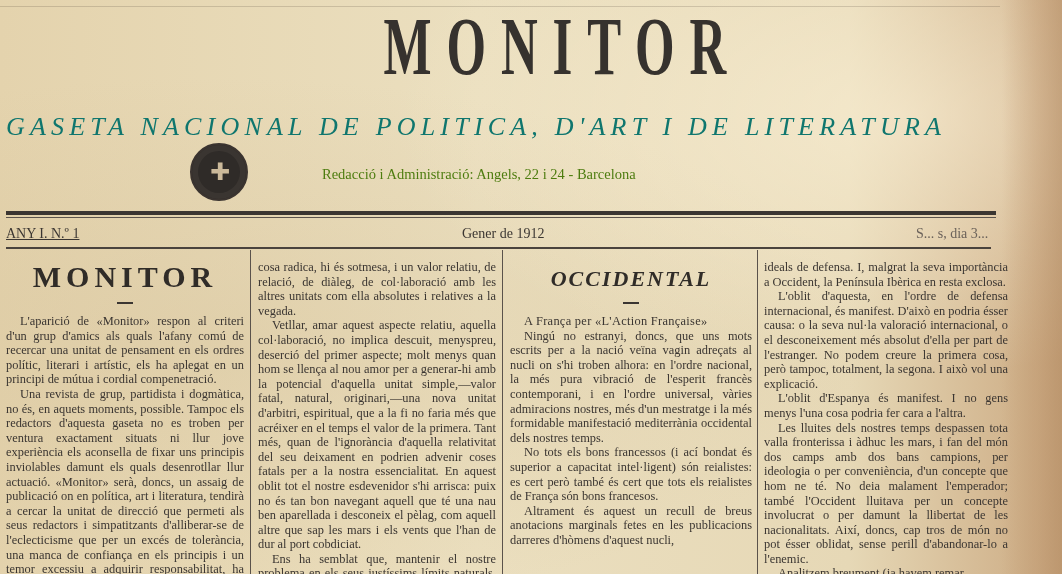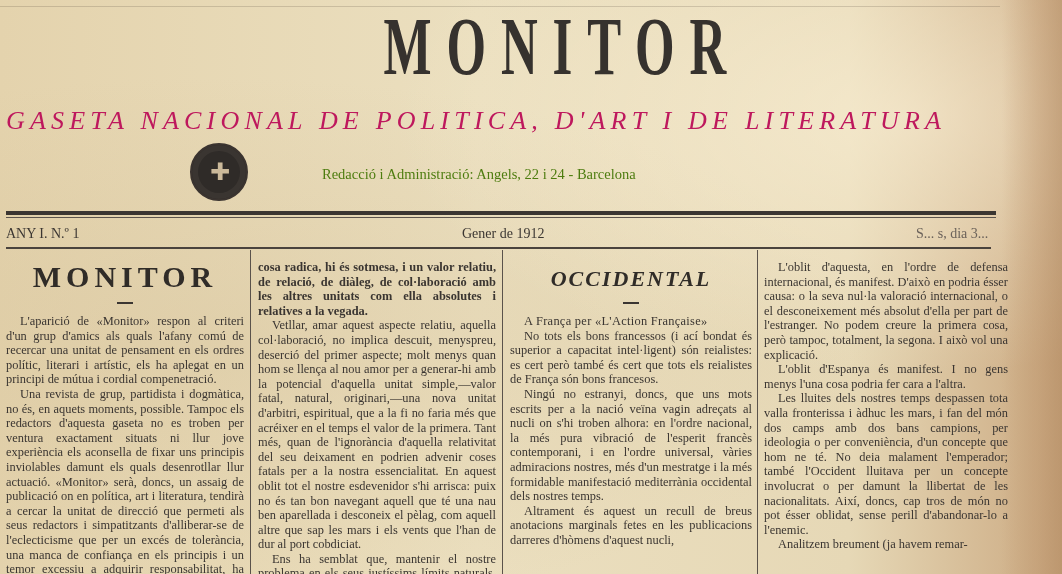--- a/index.html
+++ b/index.html
@@ -16,52 +16,52 @@
   .masthead { position: absolute; left: 0; top: 0; width: 1062px; height: 205px; }
   .title {
     position: absolute; left: 300px; top: 6px; width: 440px; text-align: center;
     font-family: "Liberation Serif", serif; font-weight: bold;
     font-size: 82px; letter-spacing: 24px; color: #36322e;
     transform: scaleX(0.62); transform-origin: center top; line-height: 1;
     white-space: nowrap;
   }
   .top-rule { position: absolute; left: 0; top: 6px; width: 1000px; height: 1px; background: rgba(60,50,40,0.18); }
   .subtitle {
-    position: absolute; left: 6px; top: 106px; width: 1010px;
+    position: absolute; left: 6px; top: 112px; width: 1010px;
     font-family: "Liberation Serif", serif; font-style: italic; font-size: 26px;
-    letter-spacing: 5.2px; color: #be185d; white-space: nowrap;
+    letter-spacing: 5.2px; color: #0f766e; white-space: nowrap;
   }
   .seal {
     position: absolute; left: 190px; top: 143px; width: 54px; height: 54px;
     border-radius: 50%; background: #2f2b28; border: 2px solid #3b3430;
     box-shadow: inset 0 0 0 6px #3a3531;
   }
   .seal .cross {
     position: absolute; left: 18px; top: 14px; width: 20px; height: 26px;
     color: #cbb99a; font-size: 24px; line-height: 26px; text-align: center;
     font-family: "DejaVu Sans", sans-serif;
   }
   .address {
     position: absolute; left: 322px; top: 166px; font-size: 14.5px; color: #4d7c0f;
     font-family: "Liberation Serif", serif; white-space: nowrap;
   }
   .rule-thick { position: absolute; left: 6px; top: 211px; width: 990px; height: 4px; background: #3b3632; }
   .rule-thin2 { position: absolute; left: 6px; top: 217px; width: 990px; height: 1px; background: #5b534c; }
   .dateline { position: absolute; left: 6px; top: 224px; width: 1000px; height: 20px; font-size: 14px; font-family: "Liberation Serif", serif; color: #3b3632; }
-  .dateline .left { position: absolute; left: 0; top: 2px; }
+  .dateline .left { position: absolute; left: 0; top: 2px; text-decoration: underline; }
   .dateline .center { position: absolute; left: 456px; top: 2px; }
   .dateline .right { position: absolute; left: 910px; top: 2px; color: #6b625a; }
   .rule-bottom { position: absolute; left: 6px; top: 247px; width: 985px; height: 2px; background: #4a433d; }
   .col-divider { position: absolute; top: 250px; width: 1px; height: 324px; background: #5a524b; }
   .col {
     position: absolute; top: 256px; font-family: "Liberation Serif", serif;
     font-size: 12.4px; line-height: 14.6px; color: #3a3531; text-align: justify;
   }
   .col p { margin: 0; text-indent: 14px; }
-  .col p.noindent { text-indent: 0; font-weight: bold; }
+  .col p.noindent { text-indent: 0; }
   .col-head {
     font-family: "Liberation Serif", serif; font-weight: bold; text-align: center;
     color: #302c28; letter-spacing: 4px;
   }
   .dash { width: 16px; height: 2px; background: #3b3632; margin: 8px auto 10px auto; }
   .subhead { font-weight: normal; font-size: 12.4px; text-indent: 0; margin: 0 0 6px 0; letter-spacing: 0.3px; }
   .stain { position: absolute; right: 0; top: 0; width: 60px; height: 574px;
     background: linear-gradient(90deg, rgba(190,150,110,0) 0%, rgba(190,150,110,0.45) 60%, rgba(180,140,100,0.6) 100%); }
 </style>
 </head>
@@ -103,23 +103,24 @@
 <div class="col" style="left:258px; width:238px; top:260px;">
   <p class="noindent">cosa radica, hi és sotmesa, i un valor relatiu, de relació, de diàleg, de col·laboració amb les altres unitats com ella absolutes i relatives a la vegada.</p>
   <p>Vetllar, amar aquest aspecte relatiu, aquella col·laboració, no implica descuit, menyspreu, deserció del primer aspecte; molt menys quan hom se llença al nou amor per a generar-hi amb la potencial d'aquella unitat simple,—valor fatal, natural, originari,—una nova unitat d'arbitri, espiritual, que a la fi no faria més que acréixer en el temps el valor de la primera. Tant més, quan de l'ignorància d'aquella relativitat del seu deixament en podrien advenir coses fatals per a la nostra essencialitat. En aquest oblit tot el nostre esdevenidor s'hi arrisca: puix no és tan bon navegant aquell que té una nau ben aparellada i desconeix el pèlag, com aquell altre que sap les mars i els vents que l'han de dur al port cobdiciat.</p>
   <p>Ens ha semblat que, mantenir el nostre problema en els seus justíssims límits naturals, oblidant les veritats circumdants,</p>
 </div>
 
 <div class="col" style="left:510px; width:242px; top:264px;">
   <div class="col-head" style="font-size:22px; line-height:30px; letter-spacing:2px;font-style:italic;">OCCIDENTAL</div>
   <div class="dash"></div>
   <p class="subhead">A França per «L'Action Française»</p>
+  <p>Ningú no estranyi, doncs, que uns mots escrits per a la nació veïna vagin adreçats al nucli on s'hi troben alhora: en l'ordre nacional, la més pura vibració de l'esperit francès contemporani, i en l'ordre universal, vàries admiracions nostres, més d'un mestratge i la més formidable manifestació mediterrània occidental dels nostres temps.</p>
   <p>No tots els bons francessos (i ací bondat és superior a capacitat intel·ligent) són reialistes: es cert però també és cert que tots els reialistes de França són bons francesos.</p>
-  <p>Ningú no estranyi, doncs, que uns mots escrits per a la nació veïna vagin adreçats al nucli on s'hi troben alhora: en l'ordre nacional, la més pura vibració de l'esperit francès contemporani, i en l'ordre universal, vàries admiracions nostres, més d'un mestratge i la més formidable manifestació mediterrània occidental dels nostres temps.</p>
   <p>Altrament és aquest un recull de breus anotacions marginals fetes en les publicacions darreres d'hòmens d'aquest nucli,</p>
 </div>
 
 <div class="col" style="left:764px; width:244px; top:260px;">
+  <p class="noindent">ideals de defensa. I, malgrat la seva importància a Occident, la Península Ibèrica en resta exclosa.</p>
   <p>L'oblit d'aquesta, en l'ordre de defensa internacional, és manifest. D'això en podria ésser causa: o la seva nul·la valoració internacional, o el desconeixement més absolut d'ella per part de l'estranger. No podem creure la primera cosa, però tampoc, totalment, la segona. I això vol una explicació.</p>
   <p>L'oblit d'Espanya és manifest. I no gens menys l'una cosa podria fer cara a l'altra.</p>
   <p>Les lluites dels nostres temps despassen tota valla fronterissa i àdhuc les mars, i fan del món dos camps amb dos bans campions, per ideologia o per conveniència, d'un concepte que hom ne té. No deia malament l'emperador; també l'Occident lluitava per un concepte involucrat o per damunt la llibertat de les nacionalitats. Així, doncs, cap tros de món no pot ésser oblidat, sense perill d'abandonar-lo a l'enemic.</p>
   <p>Analitzem breument (ja havem remar-</p>
 </div>
 
 </body></html>

